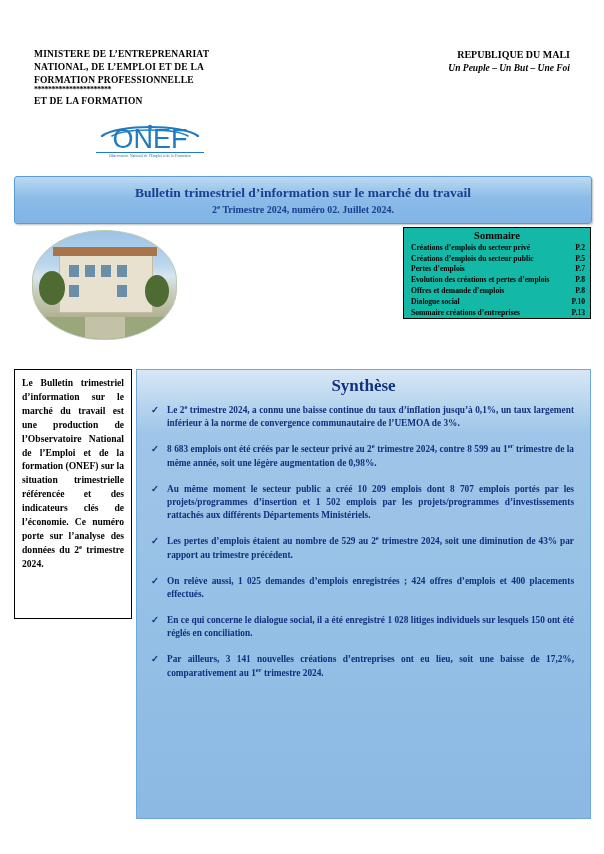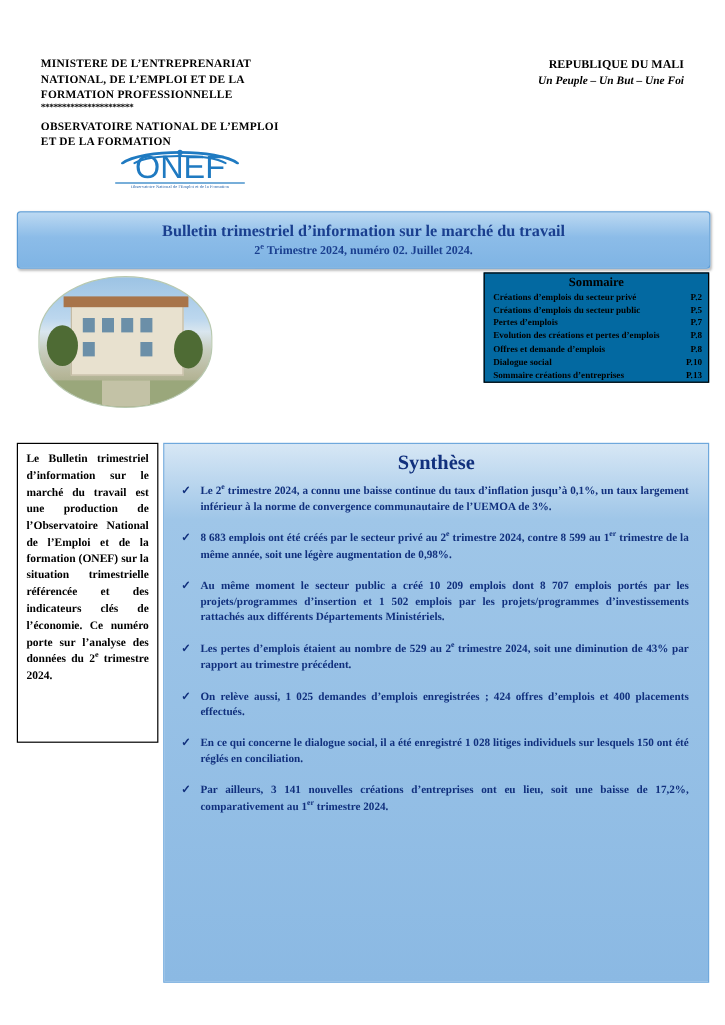--- a/index.html
+++ b/index.html
@@ -174,21 +174,21 @@
     background: #c3c2a6;
   }
 
   
   .sommaire {
     position: absolute;
     left: 403px;
     top: 227px;
     width: 188px;
     border: 1px solid #000;
-    background: #0369a1;
+    background: #14b8a6;
     font-size: 7.6px;
     box-sizing: border-box;
   }
   .sommaire .som-title {
     text-align: center;
     font-weight: bold;
     font-size: 10.5px;
     padding: 2px 0 1px 0;
   }
   .som-row {
@@ -263,21 +263,20 @@
 <body>
 
 <div class="page">
 
   <div class="header">
     <div class="header-left">
       <div>MINISTERE DE L’ENTREPRENARIAT</div>
       <div>NATIONAL, DE L’EMPLOI ET DE LA</div>
       <div>FORMATION PROFESSIONNELLE</div>
       <div class="stars">**********************</div>
-      <div class="obs">OBSERVATOIRE NATIONAL DE L’EMPLOI</div>
       <div>ET DE LA FORMATION</div>
     </div>
     <div class="header-right">
       <div class="rep">REPUBLIQUE DU MALI</div>
       <div class="motto">Un Peuple – Un But – Une Foi</div>
     </div>
   </div>
 
   <div class="logo-wrap">
     <svg class="logo-arc" width="104" height="14" viewBox="0 0 104 14">

